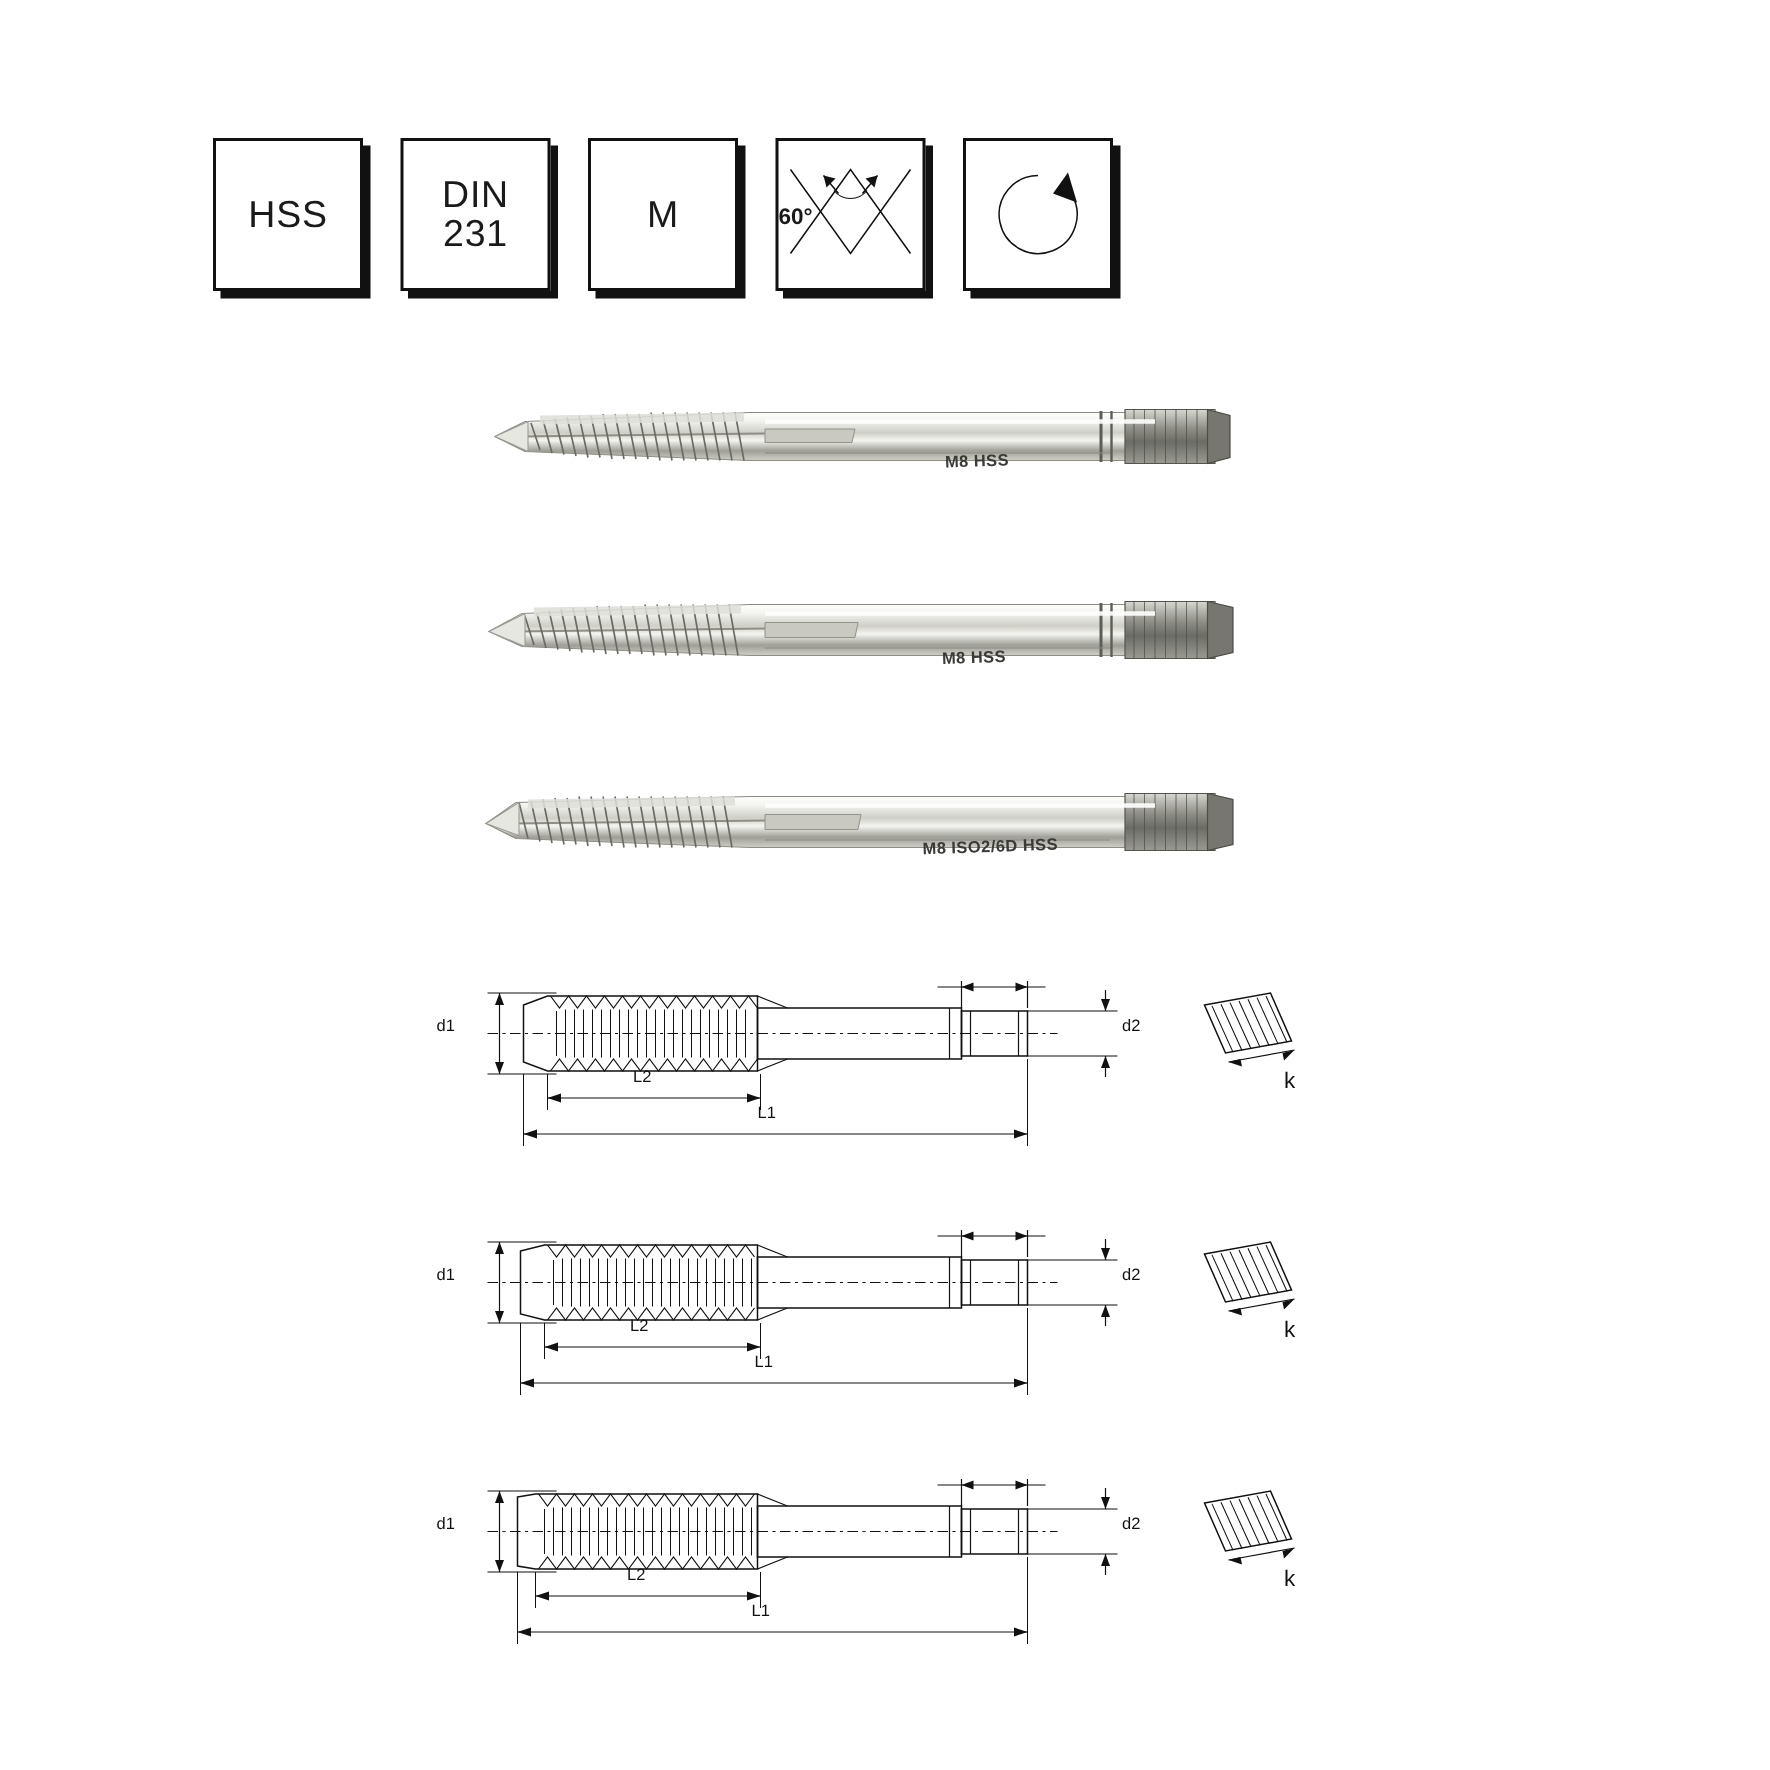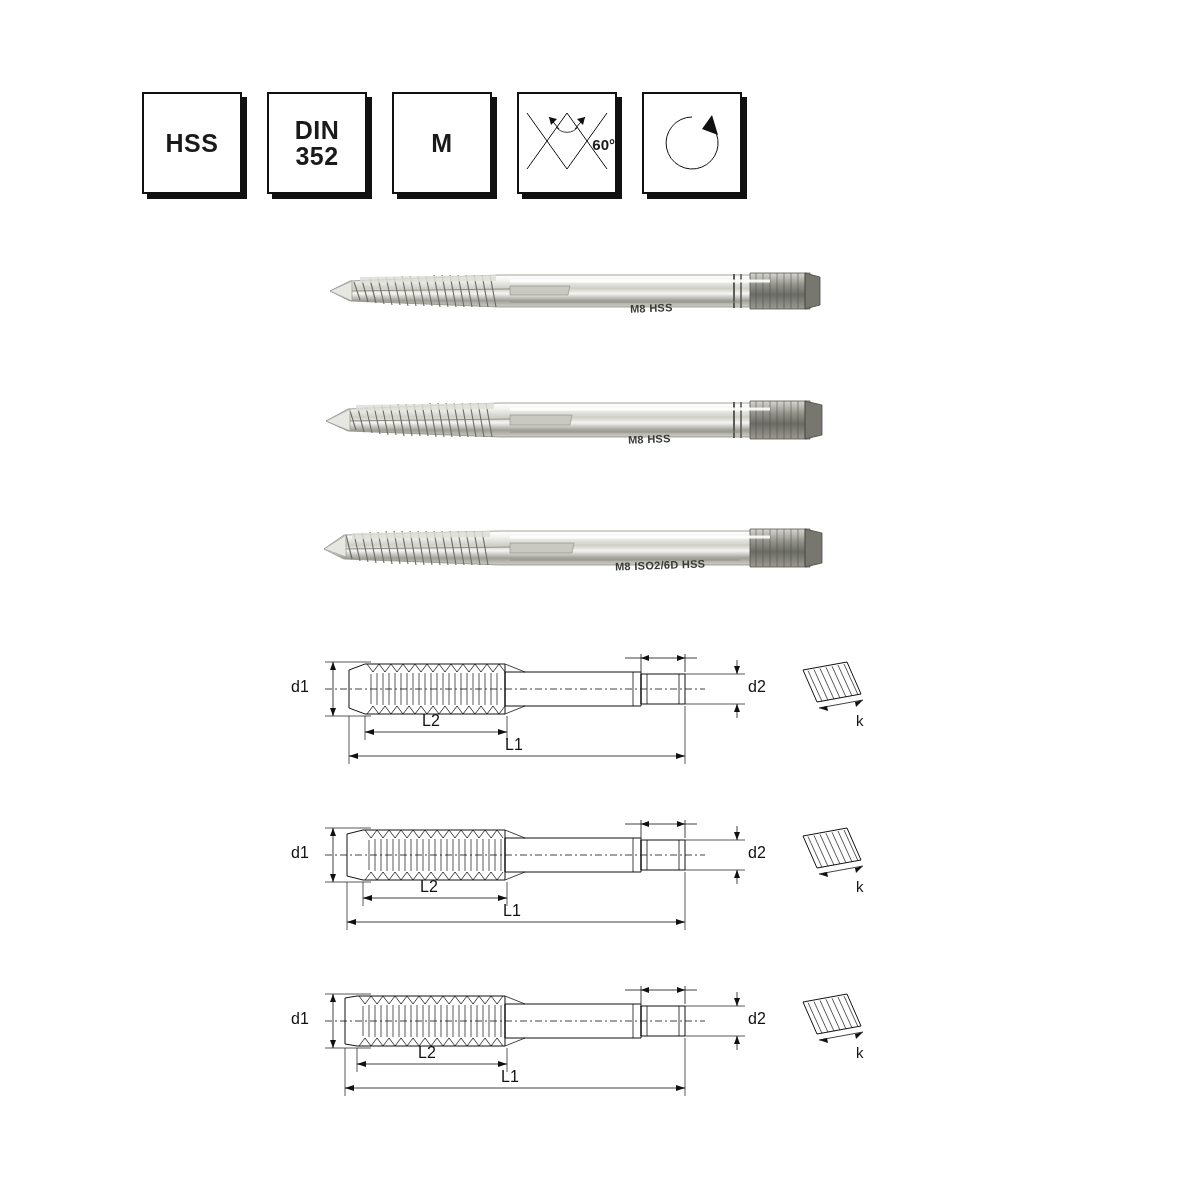--- a/index.html
+++ b/index.html
@@ -32,21 +32,21 @@
     box-shadow: 5px 5px 0 0 #111111;
     display: flex;
     align-items: center;
     justify-content: center;
     text-align: center;
     position: relative;
     box-sizing: border-box;
   }
   .badge .txt {
     font-size: 25px;
-    font-weight: bold;
+    font-weight: normal;
     line-height: 1.05;
     letter-spacing: 0.5px;
   }
   .badge .txt.small {
     font-size: 24px;
   }
 
   
   .angle-svg, .rot-svg { display:block; }
 
@@ -79,21 +79,21 @@
     left: 285px;
     width: 620px;
   }
   .drawing {
     position: relative;
     height: 142px;
     margin-bottom: 24px;
   }
   .dim-label {
     position: absolute;
-    font-size: 16px;
+    font-size: 11px;
     color: #111;
     font-family: "Liberation Sans", sans-serif;
   }
   .sq-label {
     position: absolute;
     font-size: 15px;
     color: #111;
   }
   svg { overflow: visible; }
   .ln { stroke: #111; stroke-width: 1; fill: none; }
@@ -107,21 +107,21 @@
 
 <div class="badge-row">
 
   <div class="badge">
     <div class="txt">HSS</div>
   </div>
 
   <div class="badge">
     <div class="txt">
       <div>DIN</div>
-      <div>352</div>
+      <div>231</div>
     </div>
   </div>
 
 
   <div class="badge">
     <div class="txt">M</div>
   </div>
 
   <div class="badge">
     <svg class="angle-svg" width="96" height="96" viewBox="0 0 96 96">
@@ -129,21 +129,21 @@
       <path class="ln" d="M8 18 L48 74 L88 18" stroke-width="2"></path>
       <path class="ln" d="M8 74 L48 18 L88 74" stroke-width="2"></path>
 
       <path class="ln" d="M30 22 L40 34" stroke-width="1.6"></path>
       <path class="ln" d="M66 22 L56 34" stroke-width="1.6"></path>
       <polygon points="30,22 38,24 32,30" fill="#111"></polygon>
       <polygon points="66,22 58,24 64,30" fill="#111"></polygon>
 
       <path class="ln-thin" d="M37 32 A 14 14 0 0 0 59 32"></path>
     </svg>
-    <div style="position:absolute; top:42px; left:0; width:100%; text-align:right; font-size:15px; font-weight:bold;">60°</div>
+    <div style="position:absolute; top:42px; left:0; width:100%; text-align:left; font-size:15px; font-weight:bold;">60°</div>
   </div>
 
 
   <div class="badge">
     <svg class="rot-svg" width="72" height="72" viewBox="0 0 72 72">
       <path class="ln" d="M36 10 A 26 26 0 1 0 58 22" stroke-width="2.5"></path>
       <polygon points="56,8 62,28 46,22" fill="#111"></polygon>
     </svg>
   </div>
 </div>

